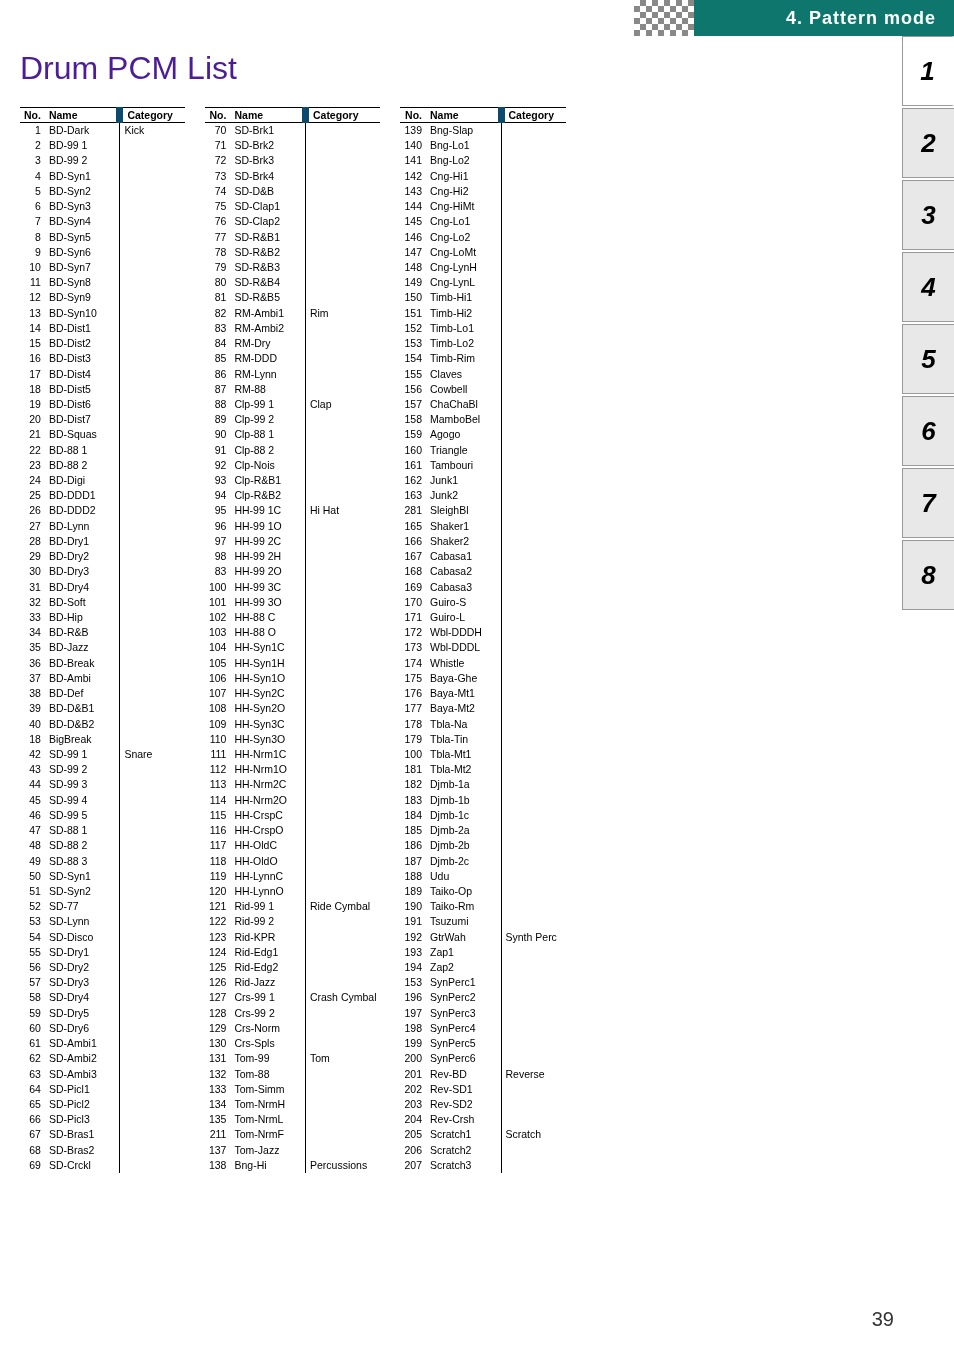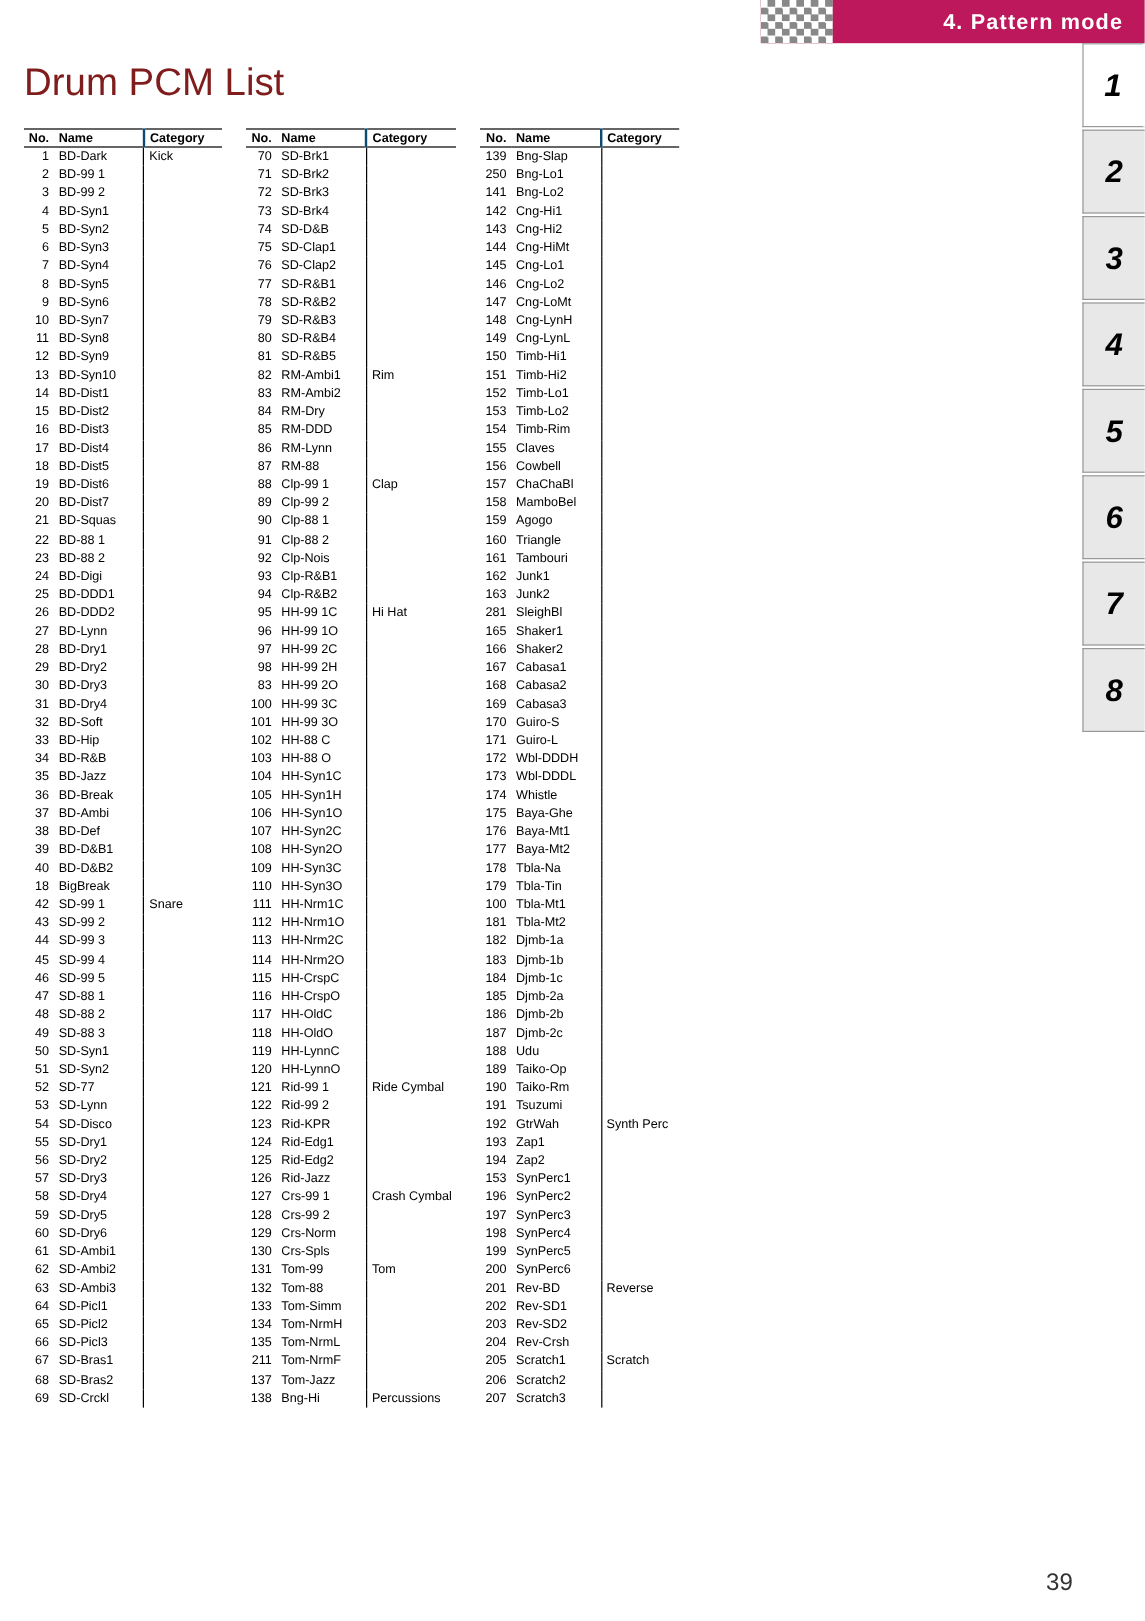--- a/index.html
+++ b/index.html
@@ -13,21 +13,21 @@
       position: relative;
     }
 
     
     .header-bar {
       position: absolute;
       top: 0;
       right: 0;
       width: 320px;
       height: 36px;
-      background: #be185d;
+      background: #0f766e;
       display: flex;
       align-items: center;
       justify-content: flex-end;
       padding-right: 18px;
     }
     .header-bar .checker {
       position: absolute;
       left: 0;
       top: 0;
       width: 60px;
@@ -85,21 +85,21 @@
     
     .main-content {
       padding: 20px 70px 40px 20px;
       padding-top: 50px;
     }
 
     .page-title {
       font-size: 32px;
       font-weight: normal;
       margin-bottom: 20px;
-      color: #7f1d1d;
+      color: #4c1d95;
     }
 
     
     .tables-row {
       display: flex;
       gap: 0;
       align-items: center;
     }
 
     .drum-table {
@@ -129,21 +129,21 @@
       min-width: 75px;
       border-right: 1px solid #000;
     }
     .drum-table .cat-col {
       min-width: 65px;
     }
     .drum-table thead th.num-col {
       border-right: none;
     }
     .drum-table thead th.name-col {
-      border-right: 2px solid #0c4a6e;
+      border-right: 7px solid #0c4a6e;
     }
     
     .drum-table thead tr th {
       border-top: 1px solid #000;
       border-bottom: 1px solid #000;
     }
   </style>
 </head>
 <body>
 
@@ -906,21 +906,21 @@
           <th class="cat-col">Category</th>
         </tr>
       </thead>
       <tbody id="col3-body">
       <tr>
             <td class="num-col">139</td>
             <td class="name-col">Bng-Slap</td>
             <td class="cat-col"></td>
           </tr>
           <tr>
-            <td class="num-col">250</td>
+            <td class="num-col">140</td>
             <td class="name-col">Bng-Lo1</td>
             <td class="cat-col"></td>
           </tr>
           <tr>
             <td class="num-col">141</td>
             <td class="name-col">Bng-Lo2</td>
             <td class="cat-col"></td>
           </tr>
           <tr>
             <td class="num-col">142</td>

